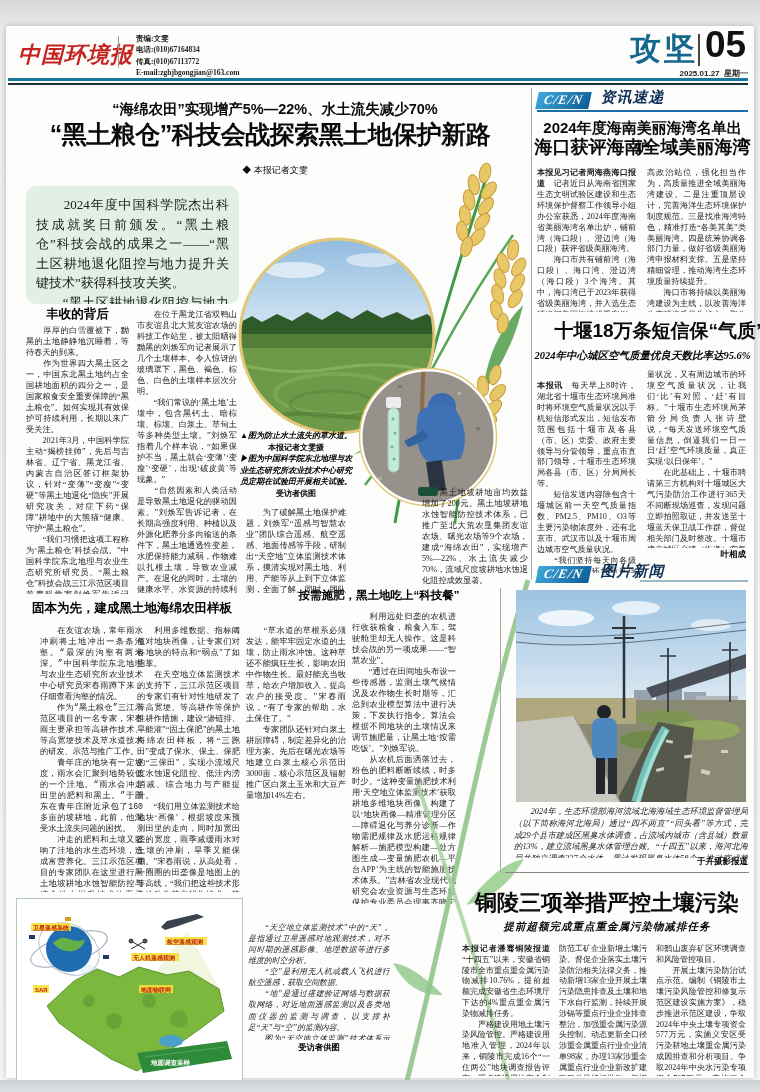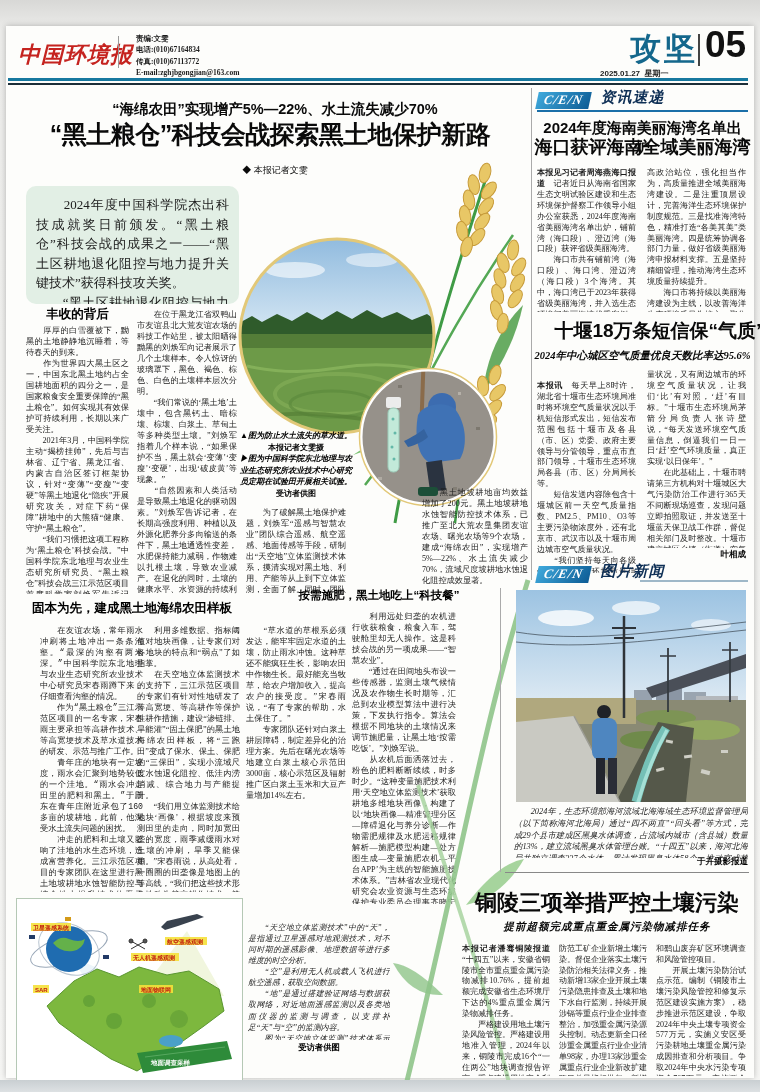--- a/index.html
+++ b/index.html
@@ -22,21 +22,21 @@
 
   <div class="abs" style="left:18px;top:40px;font-family:'Liberation Serif',serif;font-weight:bold;font-size:22px;color:#c5231f;font-style:italic;letter-spacing:1px;">中国环境报</div>
   <div class="abs rule" style="left:118px;top:36px;width:1px;height:32px;"></div>
   <div class="abs txt" style="left:124px;top:33px;width:160px;font-size:7.5px;line-height:1.5;font-weight:bold;text-align:left;padding-left:12px;">责编:文雯
 电话:(010)67164834
 传真:(010)67113772
 E-mail:zghjbgongjian@163.com</div>
   <div class="abs" style="left:630px;top:28px;font-size:31px;font-weight:900;color:#14678c;letter-spacing:3px;font-family:'Liberation Serif',serif;">攻坚</div>
   <div class="abs" style="left:698px;top:34px;width:1.5px;height:32px;background:#444;"></div>
   <div class="abs" style="left:705px;top:24px;font-size:37px;font-weight:900;color:#111;">05</div>
-  <div class="abs" style="left:600px;top:68px;width:148px;text-align:left;font-size:8px;font-weight:bold;color:#222;">
+  <div class="abs" style="left:600px;top:68px;width:148px;text-align:right;font-size:8px;font-weight:bold;color:#222;">
     <span>2025.01.27</span>&nbsp;&nbsp;<span>星期一</span>
   </div>
   <div class="abs" style="left:8px;top:78px;width:740px;height:3px;background:#17789f;"></div>
   <div class="abs" style="left:8px;top:83px;width:740px;height:1.5px;background:#1c2e38;"></div>
 
   <div class="abs hd" style="left:30px;top:100px;width:490px;font-size:14.5px;">“海绵农田”实现增产5%—22%、水土流失减少70%</div>
   <div class="abs hd" style="left:12px;top:118px;width:516px;font-size:25px;font-weight:900;letter-spacing:-0.5px;">“黑土粮仓”科技会战探索黑土地保护新路</div>
   <div class="abs hd" style="left:30px;top:164px;width:490px;font-size:9px;font-weight:normal;">◆ 本报记者文雯</div>
 
   <div class="abs txt" style="left:26px;top:186px;width:193px;height:100px;background:#e2efe5;border-radius:10px;padding:9px 10px;font-size:13px;line-height:1.5;">　　2024年度中国科学院杰出科技成就奖日前颁发。“黑土粮仓”科技会战的成果之一——“黑土区耕地退化阻控与地力提升关键技术”获得科技攻关奖。

